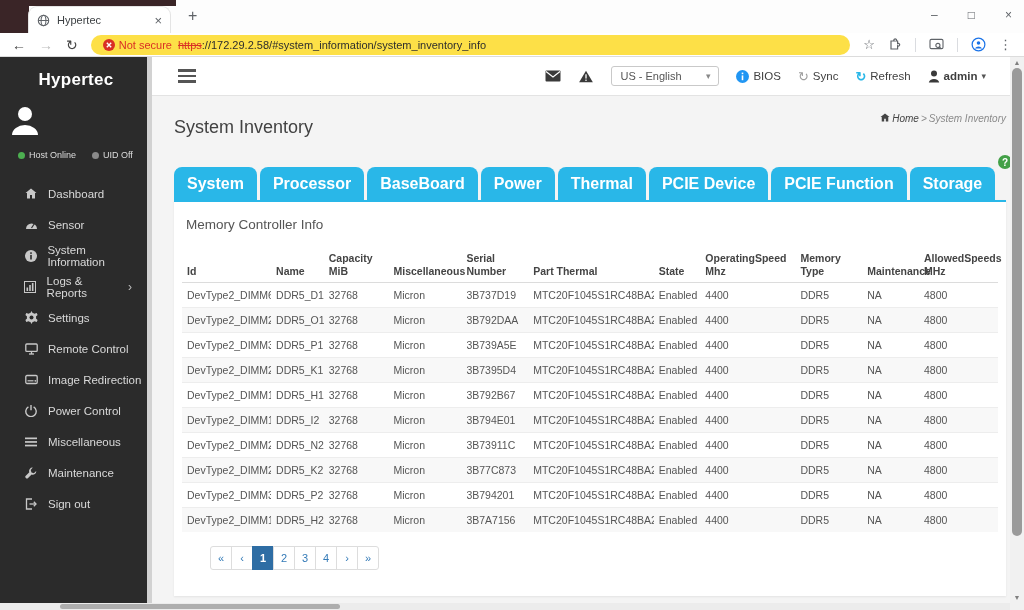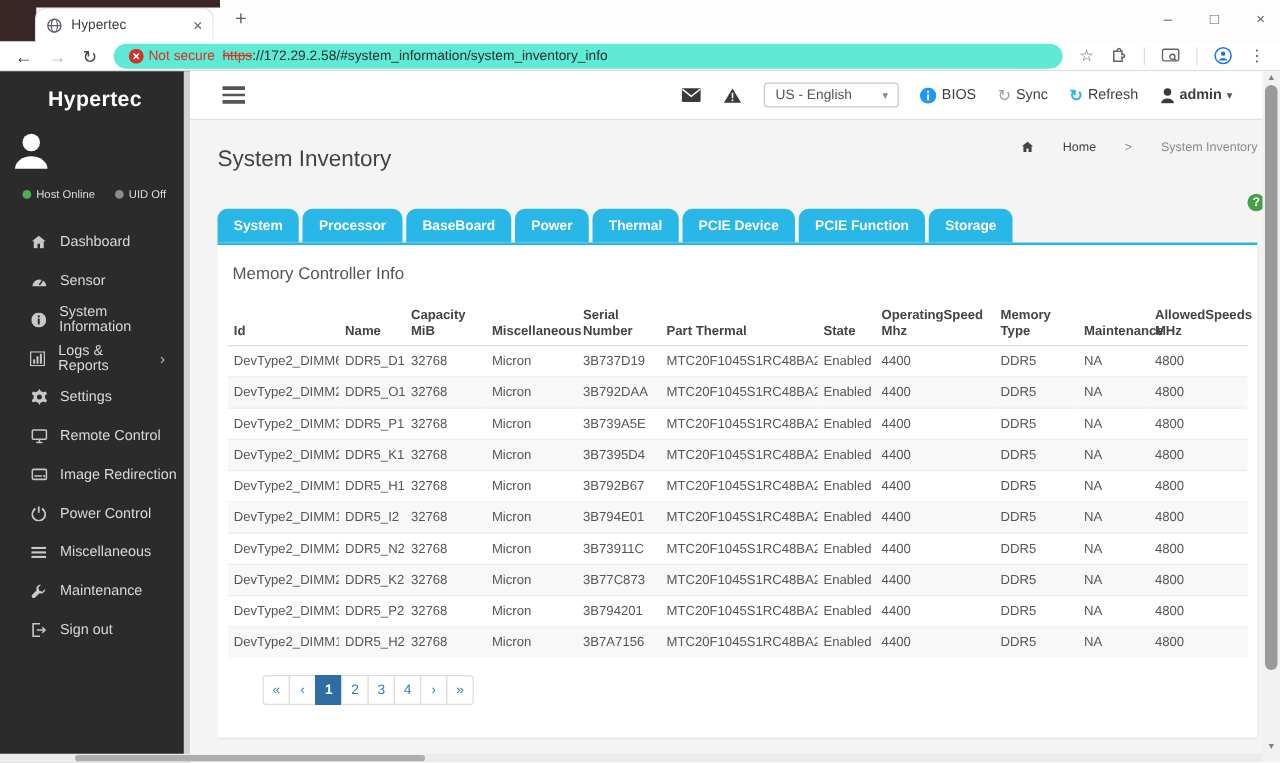--- a/index.html
+++ b/index.html
@@ -15,21 +15,21 @@
           display:flex; align-items:center; padding:0 8px; gap:7px; font-size:11px; color:#3c4043; }
   .btab-title { flex:1; overflow:hidden; white-space:nowrap; }
   .btab-close { color:#5f6368; font-size:13px; }
   .newtab { position:absolute; left:188px; top:7px; font-size:16px; color:#5f6368; }
   .wincontrols { position:absolute; right:12px; top:8px; display:flex; gap:30px; color:#5f6368; font-size:12px; }
   .toolbar { height:24px; background:#fff; border-bottom:1px solid #dcdcdc;
              display:flex; align-items:center; padding:0 12px; gap:13px; }
   .tb-ic { color:#454545; font-size:14px; line-height:1; }
   .tb-ic.dis { color:#bdbdbd; }
   .tb-ic.sm { font-size:13px; color:#5f6368; }
-  .url-pill { flex:1; max-width:760px; height:20px; background:#5eead4; border-radius:11px;
+  .url-pill { flex:1; max-width:760px; height:20px; background:#fde047; border-radius:11px;
               display:flex; align-items:center; padding:0 12px; gap:6px; font-size:11px; }
   .notsecure { display:flex; align-items:center; gap:4px; color:var(--alert_red,#d93025); font-weight:500; }
   .url-text { color:#2d2d2d; white-space:nowrap; overflow:hidden; }
   .strike { color:var(--alert_red,#d93025); text-decoration:line-through; }
   .tb-sep { width:1px; height:14px; background:#dadce0; }
 
   
   .app { display:flex; height:553px; }
 
   
@@ -62,28 +62,28 @@
                  padding:3px 8px; font-size:11px; color:#555; min-width:108px; background:#fff; }
   .lang-select .caret { margin-left:auto; color:#888; font-size:9px; }
   .hbtn { display:flex; align-items:center; gap:4px; font-size:11.5px; color:#3f3f3f; cursor:pointer; }
   .hbtn b { font-weight:bold; }
   .ic-sync { color:#9e9e9e; font-size:13px; }
   .ic-refresh { color:var(--accent_cyan,#29b7e8); font-size:13px; font-weight:bold; }
   .caret-sm { font-size:9px; color:#555; }
 
   .page-head { position:relative; margin:21px 24px 0 22px; height:30px; }
   .page-title { font-size:18px; font-weight:500; color:#424242; }
-  .breadcrumb { position:absolute; right:-6px; top:-4px; display:flex; align-items:flex-start; gap:23px;
-                font-size:10px; color:#8a8a8a; }
+  .breadcrumb { position:absolute; right:-6px; top:-4px; display:flex; align-items:flex-start; gap:2px;
+                font-size:10px; color:#8a8a8a;font-style:italic; }
   .breadcrumb .crumb-home { color:#444; }
   .help-bubble { position:absolute; right:12px; top:98px; width:14px; height:14px; border-radius:50%;
                  background:var(--help_green,#43a047); color:#fff; font-size:10px; font-weight:bold;
                  display:flex; align-items:center; justify-content:center; cursor:pointer; }
   .tabs { display:flex; gap:3px; margin:20px 0 0 22px; }
-  .tab-btn { background:var(--accent_cyan,#29b7e8); color:#fff; font-size:11px; font-weight:bold;
+  .tab-btn { background:var(--accent_cyan,#29b7e8); color:#fff; font-size:16px; font-weight:bold;
              padding:8px 13px 7px; border-radius:8px 8px 0 0; cursor:pointer; white-space:nowrap; }
   .tab-btn.active { background:var(--tab_active,#4e7ca1); }
 
   .panel { margin:0 18px 0 22px; background:#fff; border-top:2px solid var(--accent_cyan,#29b7e8);
            min-height:396px; padding:13px 8px 16px; box-shadow:0 1px 2px rgba(0,0,0,.07); }
   .panel-title { font-size:13.5px; font-weight:normal; color:#555; margin:2px 0 16px 4px; }
   table { width:100%; border-collapse:collapse; table-layout:fixed; font-size:10.5px; color:#555; }
   th { text-align:left; vertical-align:bottom; font-weight:bold; color:#444; padding:4px 5px;
        border-bottom:1px solid #dcdcdc; font-size:10.5px; line-height:13px;margin-top:19px; }
   td { padding:6px 5px; border-top:1px solid #ededed; white-space:nowrap; overflow:hidden; }

